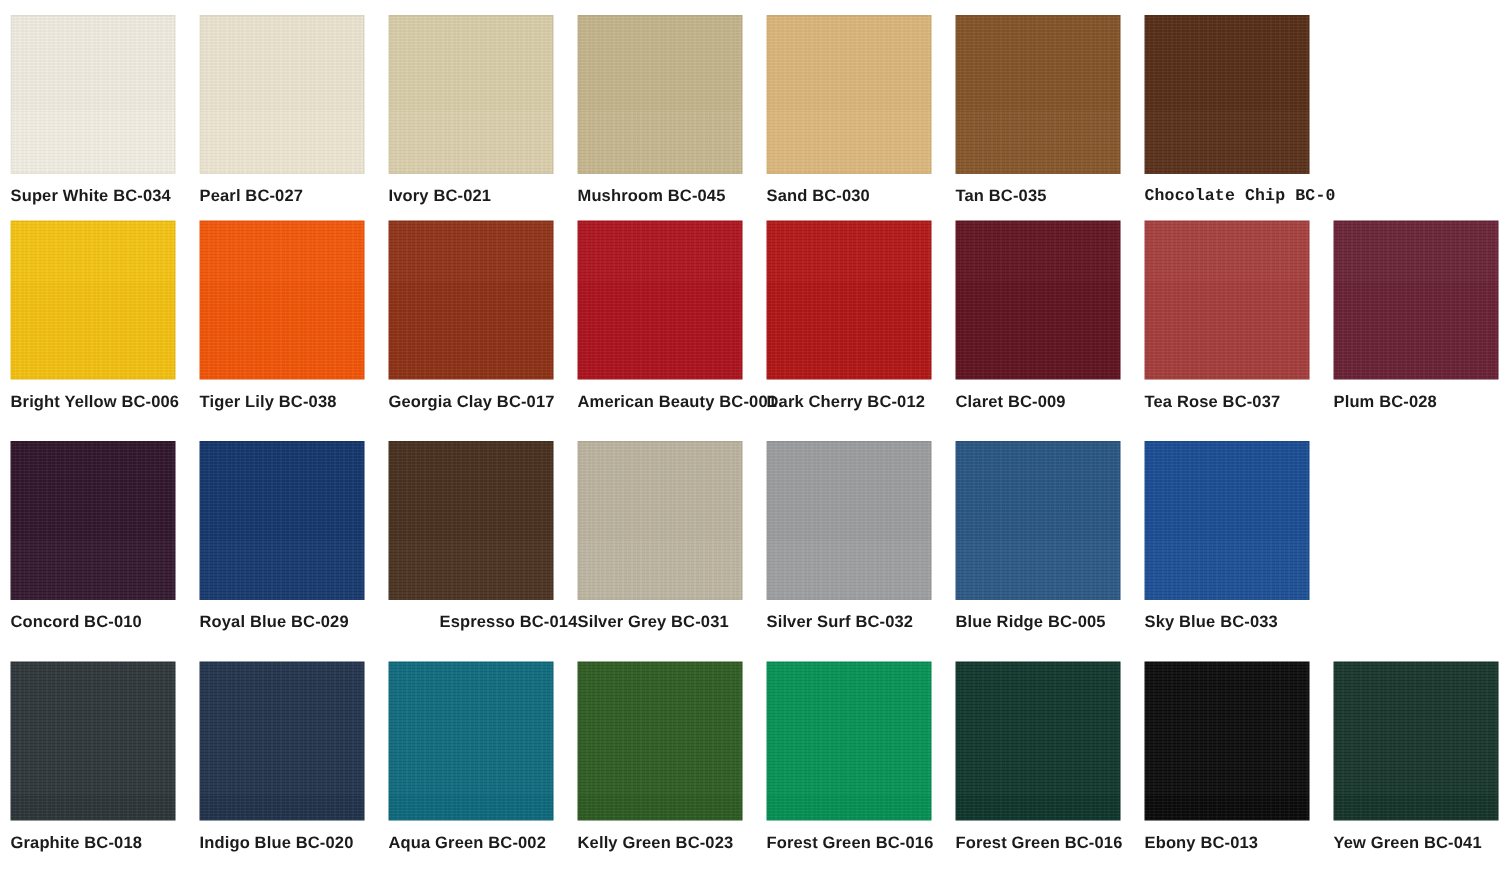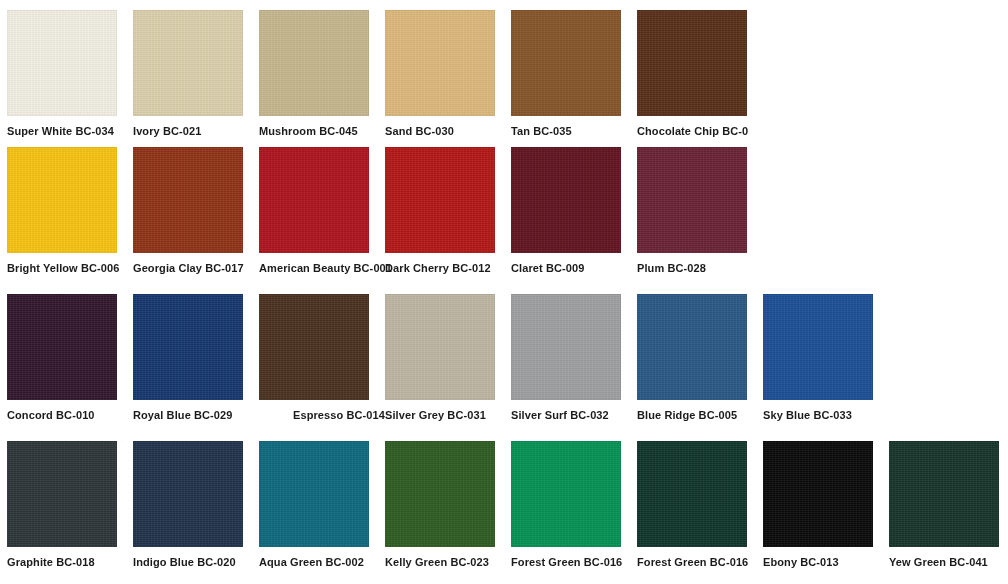--- a/index.html
+++ b/index.html
@@ -80,62 +80,74 @@
 </head>
 <body>
 
 <div id="swatch-chart" style="background: rgb(255, 255, 255);">
     <div class="swatch-row">
       <div class="swatch-cell">
         <div class="swatch-chip" style="background-color: rgb(242, 238, 227);"></div>
         <div class="swatch-label" style="color: rgb(27, 27, 27);">Super White BC-034</div>
       </div>
       <div class="swatch-cell">
+        <div class="swatch-chip" style="background-color: rgb(237, 230, 210);"></div>
+        <div class="swatch-label" style="color: rgb(27, 27, 27);">Pearl BC-027</div>
+      </div>
+      <div class="swatch-cell">
         <div class="swatch-chip" style="background-color: rgb(219, 207, 172);"></div>
         <div class="swatch-label" style="color: rgb(27, 27, 27);">Ivory BC-021</div>
       </div>
       <div class="swatch-cell">
         <div class="swatch-chip" style="background-color: rgb(198, 183, 142);"></div>
         <div class="swatch-label" style="color: rgb(27, 27, 27);">Mushroom BC-045</div>
       </div>
       <div class="swatch-cell">
         <div class="swatch-chip" style="background-color: rgb(220, 184, 124);"></div>
         <div class="swatch-label" style="color: rgb(27, 27, 27);">Sand BC-030</div>
       </div>
       <div class="swatch-cell">
         <div class="swatch-chip" style="background-color: rgb(133, 85, 42);"></div>
         <div class="swatch-label" style="color: rgb(27, 27, 27);">Tan BC-035</div>
       </div>
       <div class="swatch-cell">
         <div class="swatch-chip" style="background-color: rgb(89, 48, 26);"></div>
-        <div class="swatch-label" style="color: rgb(27, 27, 27);">Chocolate Chip BC-0</div>
+        <div class="swatch-label" style="color: rgb(27, 27, 27); font-family: Liberation Mono, monospace;">Chocolate Chip BC-0</div>
       </div>
     </div>
     <div class="swatch-row">
       <div class="swatch-cell">
         <div class="swatch-chip" style="background-color: rgb(245, 195, 19);"></div>
         <div class="swatch-label" style="color: rgb(27, 27, 27);">Bright Yellow BC-006</div>
       </div>
       <div class="swatch-cell">
+        <div class="swatch-chip" style="background-color: rgb(243, 87, 9);"></div>
+        <div class="swatch-label" style="color: rgb(27, 27, 27);">Tiger Lily BC-038</div>
+      </div>
+      <div class="swatch-cell">
         <div class="swatch-chip" style="background-color: rgb(143, 51, 24);"></div>
         <div class="swatch-label" style="color: rgb(27, 27, 27);">Georgia Clay BC-017</div>
       </div>
       <div class="swatch-cell">
         <div class="swatch-chip" style="background-color: rgb(174, 20, 31);"></div>
         <div class="swatch-label" style="color: rgb(27, 27, 27);">American Beauty BC-001</div>
       </div>
       <div class="swatch-cell">
         <div class="swatch-chip" style="background-color: rgb(178, 24, 23);"></div>
         <div class="swatch-label" style="color: rgb(27, 27, 27);">Dark Cherry BC-012</div>
       </div>
       <div class="swatch-cell">
         <div class="swatch-chip" style="background-color: rgb(97, 21, 33);"></div>
         <div class="swatch-label" style="color: rgb(27, 27, 27);">Claret BC-009</div>
       </div>
       <div class="swatch-cell">
+        <div class="swatch-chip" style="background-color: rgb(166, 63, 62);"></div>
+        <div class="swatch-label" style="color: rgb(27, 27, 27);">Tea Rose BC-037</div>
+      </div>
+      <div class="swatch-cell">
         <div class="swatch-chip" style="background-color: rgb(106, 35, 55);"></div>
         <div class="swatch-label" style="color: rgb(27, 27, 27);">Plum BC-028</div>
       </div>
     </div>
     <div class="swatch-row">
       <div class="swatch-cell">
         <div class="swatch-chip" style="background-color: rgb(51, 24, 46);"></div>
         <div class="swatch-label" style="color: rgb(27, 27, 27);">Concord BC-010</div>
       </div>
       <div class="swatch-cell">

